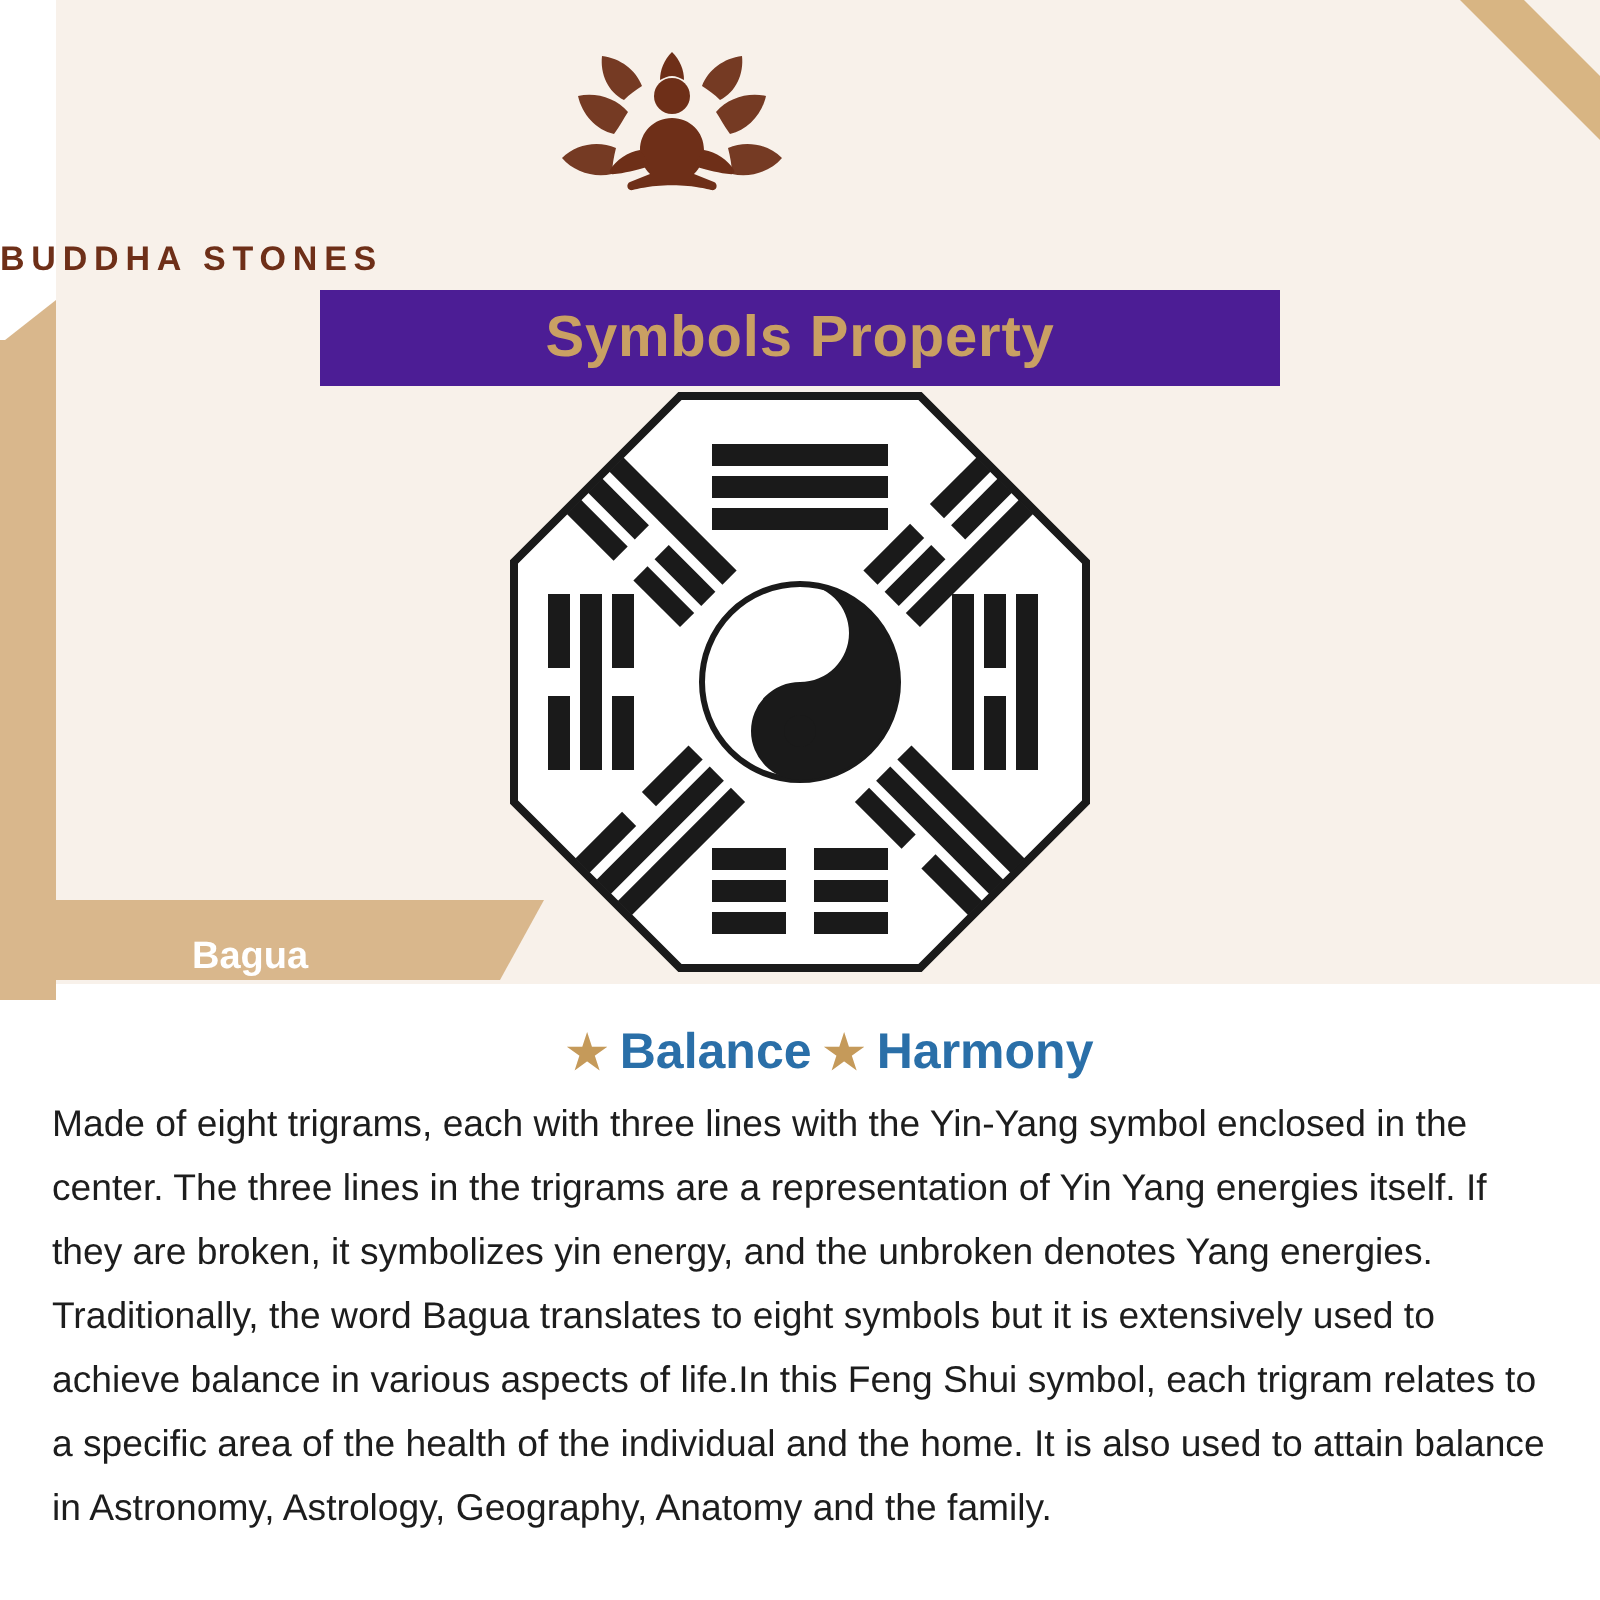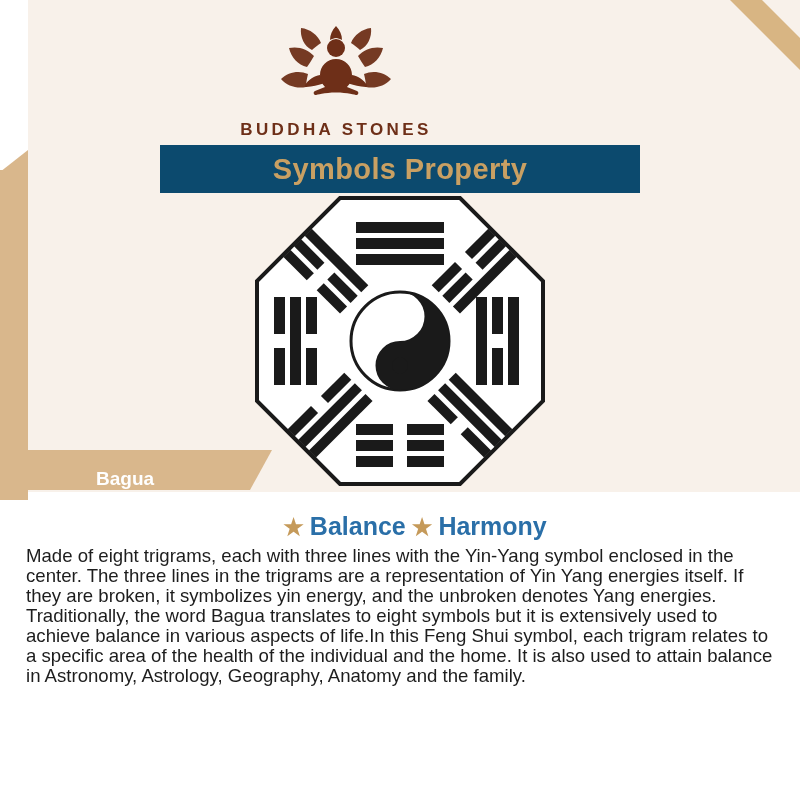--- a/index.html
+++ b/index.html
@@ -90,21 +90,20 @@
     height: 150px;
     background: #ffffff;
   }
 
   
   .logo-wrap {
     position: absolute;
     left: 0;
     top: 18px;
     width: 672px;
-    text-align: center;
   }
   .logo-mark {
     display: block;
     margin: 0 auto;
   }
   .logo-text {
     margin-top: 4px;
     font-size: 17px;
     letter-spacing: 3.4px;
     font-weight: bold;
@@ -112,21 +111,21 @@
     font-family: "Liberation Sans", sans-serif;
   }
 
   
   .title-banner {
     position: absolute;
     left: 160px;
     top: 145px;
     width: 480px;
     height: 48px;
-    background: #0c4a6e;
+    background: #4c1d95;
     display: flex;
     align-items: center;
     justify-content: center;
   }
   .title-banner-text {
     font-size: 29px;
     font-weight: bold;
     color: #c9a063;
     letter-spacing: 0.4px;
     font-family: "Liberation Sans", sans-serif;
@@ -193,21 +192,21 @@
     color: #2a6fa8;
   }
 
   
   .body-text {
     position: absolute;
     left: 26px;
     top: 546px;
     width: 752px;
     font-size: 18.6px;
-    line-height: 20px;
+    line-height: 32px;
     color: #1d1d1d;
     font-family: "Liberation Sans", sans-serif;
     text-align: left;
   }
 </style>
 </head>
 <body>
 
 <div class="page">
 

